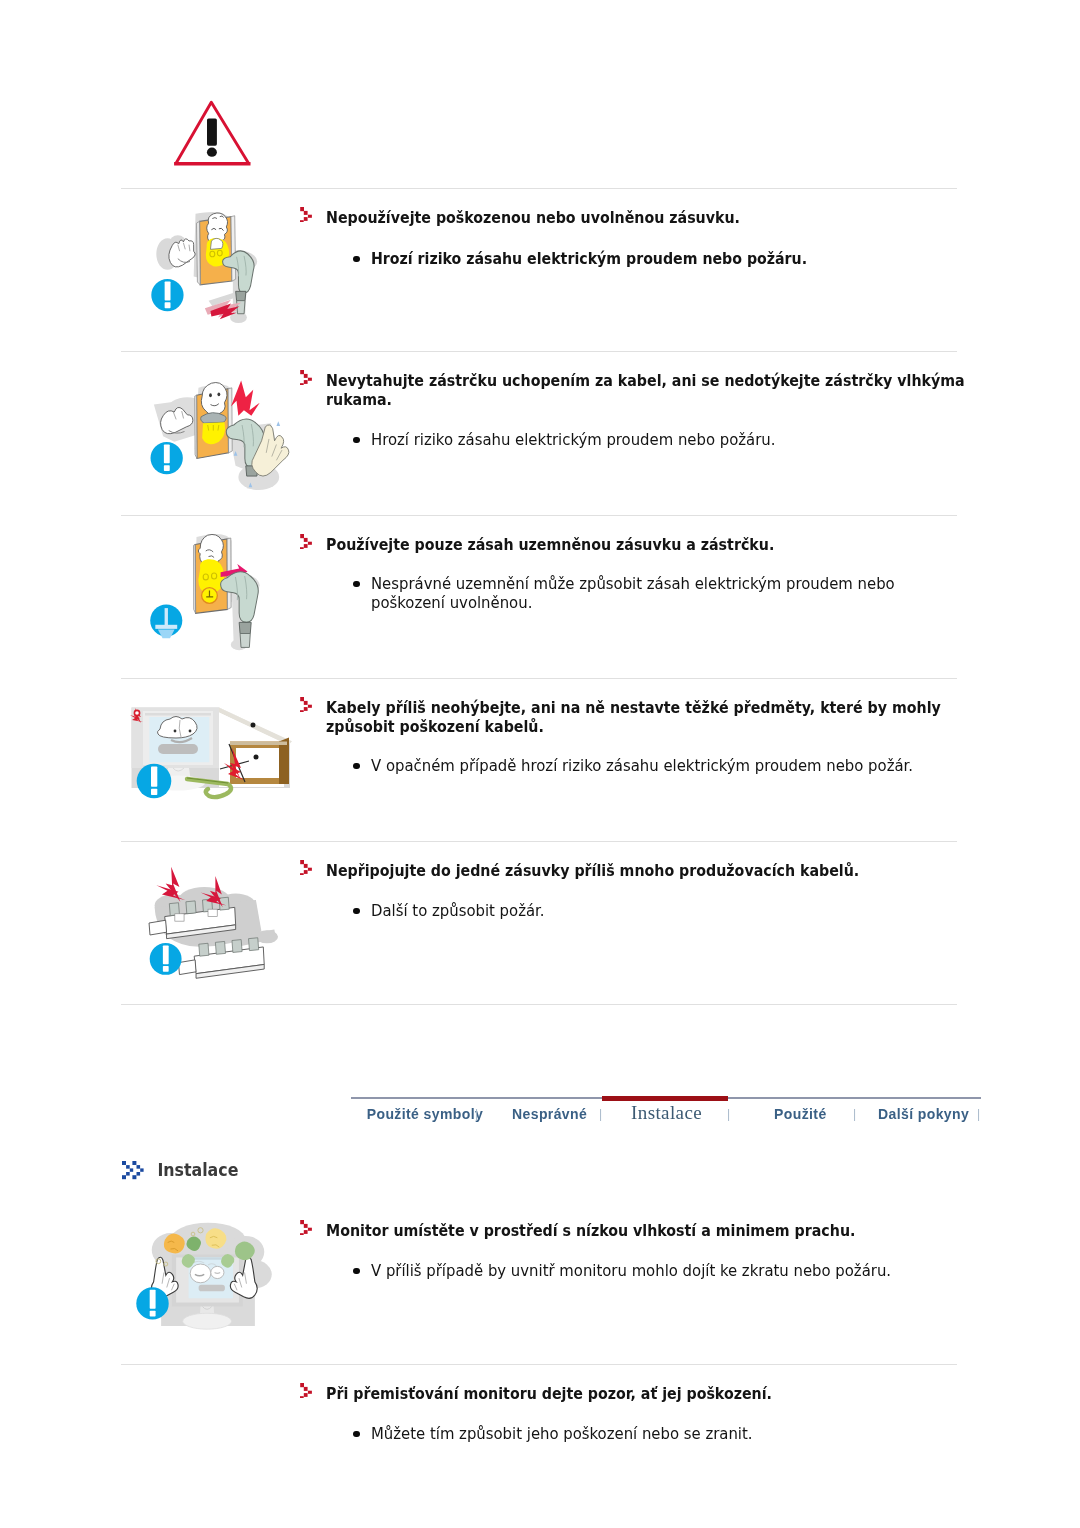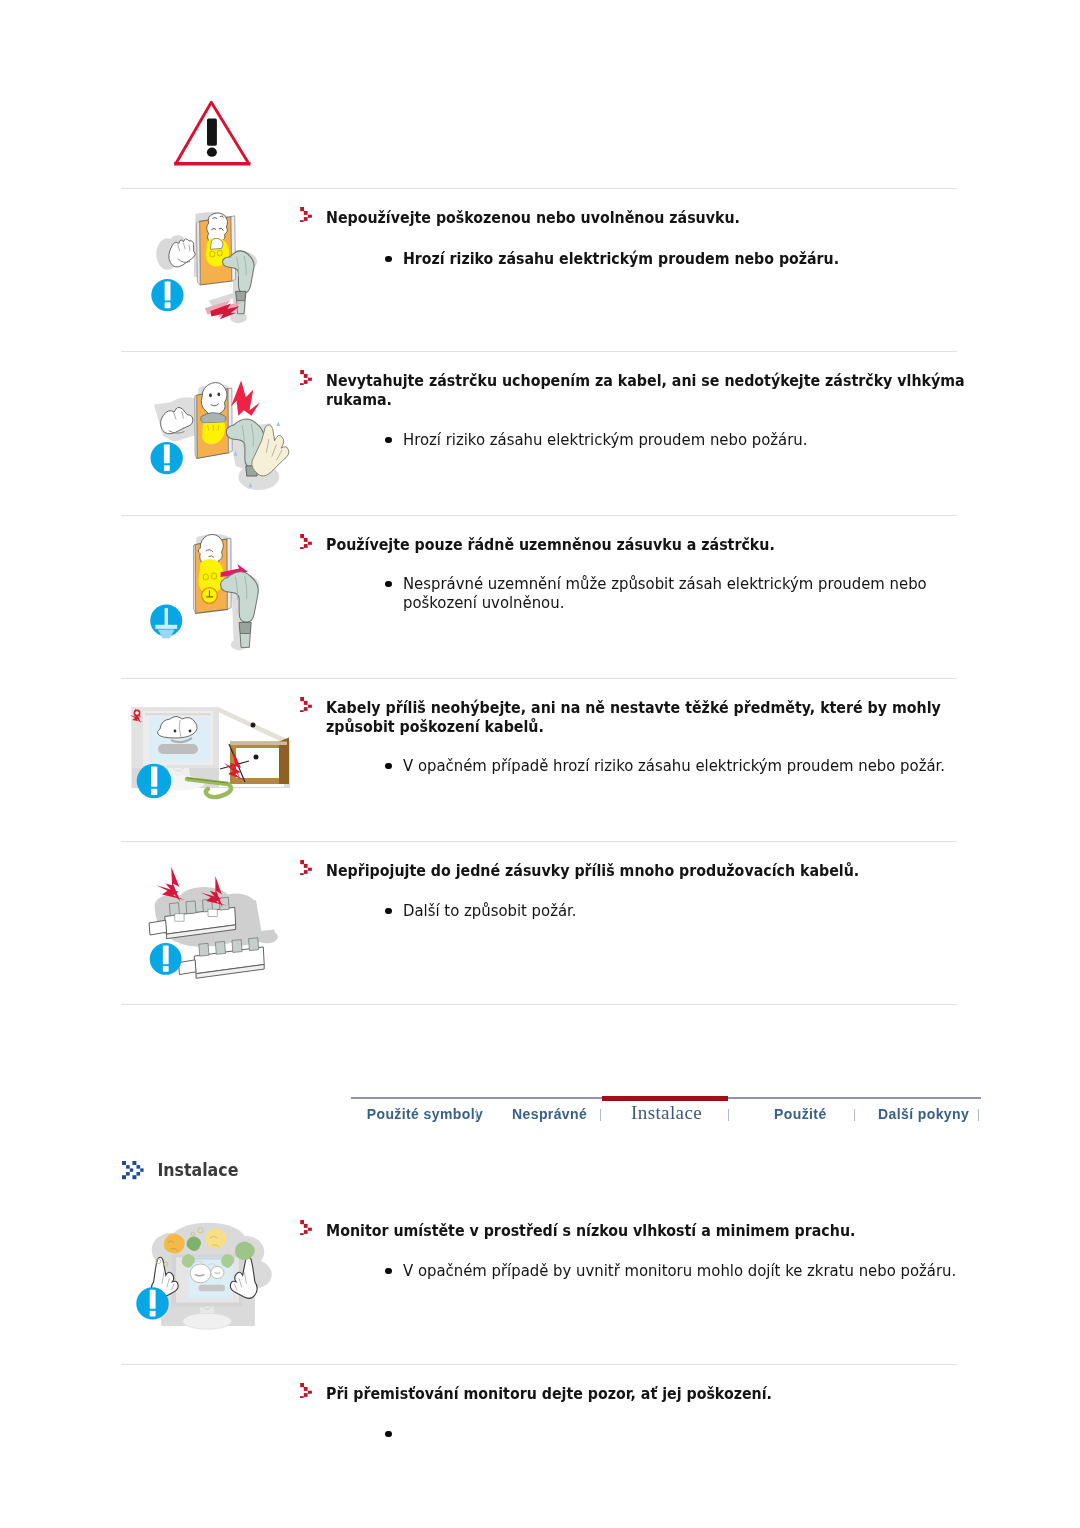--- a/index.html
+++ b/index.html
@@ -17,21 +17,21 @@
   
   .rule { position:absolute; left:121px; width:836px; height:1px;
           background:#e0e0e0; }
   .textcol { position:absolute; }
   .illu { position:absolute; }
 
   .head { position:absolute; left:0; top:0; font-weight:bold; font-size:15.8px;
           line-height:18.5px; font-stretch:condensed; color:#141414; }
   .head .chev { position:absolute; left:-26.2px; top:-2.3px; }
   .sub { position:absolute; left:45px; width:575px; font-size:16.55px; line-height:18.5px;
-         font-stretch:condensed; color:#141414;margin-left:32px; }
+         font-stretch:condensed; color:#141414; }
   .sub.b { font-size:15.75px; font-weight:bold; }
   .sub .dot { position:absolute; left:-17.6px; top:6.2px; width:6.3px; height:6.3px;
               border-radius:50%; background:#0a0a0a; }
 
   
   .navwrap { position:absolute; left:351px; top:1097px; width:630px; }
   .navline { position:absolute; left:0; top:0; width:630px; height:1.5px; background:#8f96ab; }
   .navline-active { position:absolute; top:-1px; height:4.5px; background:#9c1016; }
   .navitems { position:absolute; left:0; top:0; width:630px;
               font-family:"Liberation Sans", sans-serif; }
@@ -233,21 +233,21 @@
     <div class="head">
       <svg class="chev" width="12.4" height="15.4" viewBox="0 0 12.4 15.4">
           <g fill="#c41228">
             <rect x="0.2" y="0" width="3.8" height="4.2"></rect>
             <rect x="3.8" y="3.9" width="3.8" height="4"></rect>
             <rect x="7.9" y="7.7" width="4" height="3.1"></rect>
             <rect x="3.8" y="10.1" width="3.8" height="3.8"></rect>
             <rect x="0" y="13.2" width="3.7" height="3.4"></rect>
           </g>
         </svg>
-      <span>Používejte pouze řádně uzemněnou zásuvku a zástrčku.</span>
+      <span>Používejte pouze zásah uzemněnou zásuvku a zástrčku.</span>
     </div>
     <div class="sub" style="top:39px">
       <span class="dot"></span>
       <span>Nesprávné uzemnění může způsobit zásah elektrickým proudem nebo poškození uvolněnou.</span>
     </div>
   </div>
 
   <svg class="illu" style="left:125px; top:695px; width:175px; height:130px" viewBox="0 0 175 130">
 
     <path d="M6.5 12.6 L94 12.6 L94 93 L6.5 93 Z" fill="#d9d9d9"></path>
@@ -481,35 +481,36 @@
             <rect x="3.8" y="3.9" width="3.8" height="4"></rect>
             <rect x="7.9" y="7.7" width="4" height="3.1"></rect>
             <rect x="3.8" y="10.1" width="3.8" height="3.8"></rect>
             <rect x="0" y="13.2" width="3.7" height="3.4"></rect>
           </g>
         </svg>
       <span>Monitor umístěte v prostředí s nízkou vlhkostí a minimem prachu.</span>
     </div>
     <div class="sub" style="top:40px">
       <span class="dot"></span>
-      <span>V opačném případě by uvnitř monitoru mohlo dojít ke zkratu nebo požáru.</span>
+      <span>V příliš případě by uvnitř monitoru mohlo dojít ke zkratu nebo požáru.</span>
     </div>
   </div>
 
   <div class="textcol" style="left:326px; top:1385px; width:642px">
     <div class="head">
       <svg class="chev" width="12.4" height="15.4" viewBox="0 0 12.4 15.4">
           <g fill="#c41228">
             <rect x="0.2" y="0" width="3.8" height="4.2"></rect>
             <rect x="3.8" y="3.9" width="3.8" height="4"></rect>
             <rect x="7.9" y="7.7" width="4" height="3.1"></rect>
             <rect x="3.8" y="10.1" width="3.8" height="3.8"></rect>
             <rect x="0" y="13.2" width="3.7" height="3.4"></rect>
           </g>
         </svg>
       <span>Při přemisťování monitoru dejte pozor, ať jej poškození.</span>
     </div>
     <div class="sub" style="top:40px">
       <span class="dot"></span>
+      <span>Můžete tím způsobit jeho poškození nebo se zranit.</span>
     </div>
   </div>
 
 </div>
 
 </body></html>

